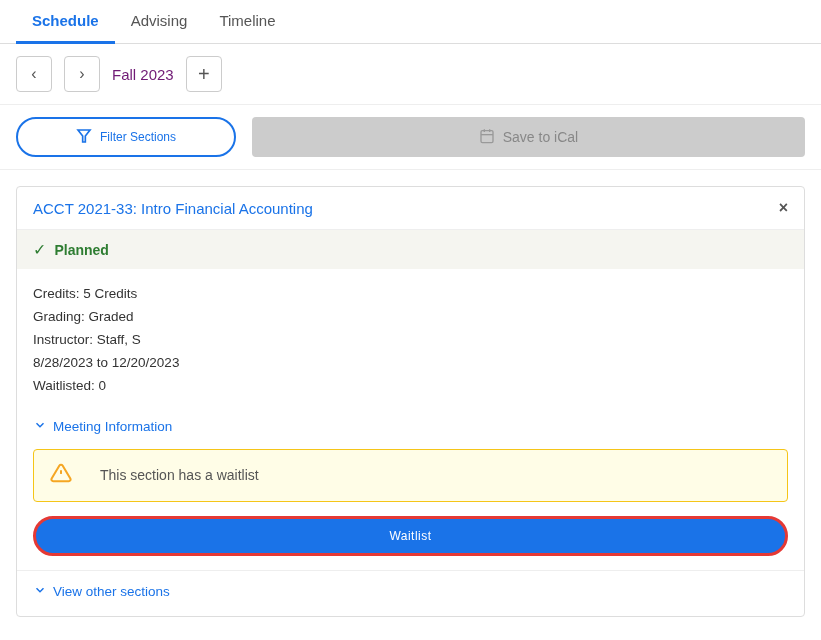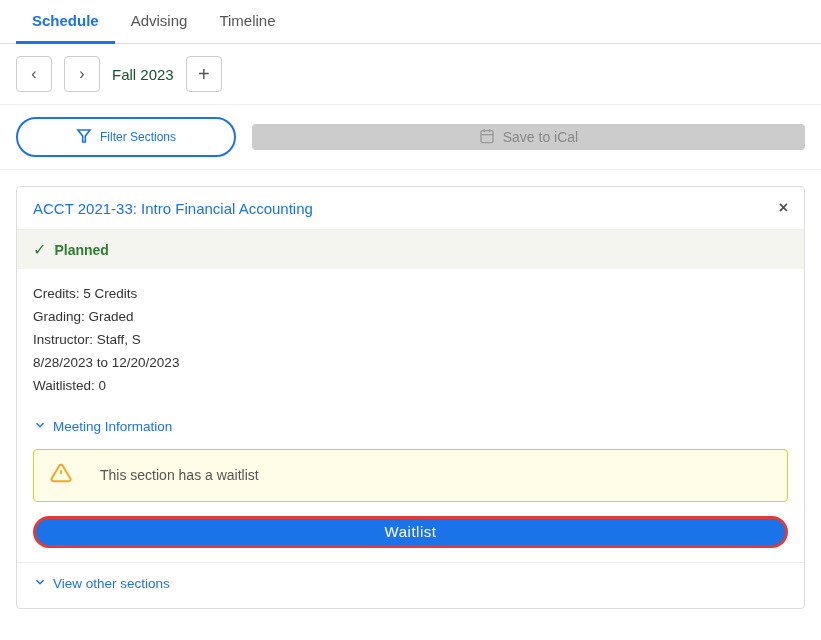--- a/index.html
+++ b/index.html
@@ -50,21 +50,21 @@
       cursor: pointer;
       font-size: 16px;
       display: flex;
       align-items: center;
       justify-content: center;
       color: #555;
     }
     .term-label {
       font-size: 15px;
       font-weight: 500;
-      color: #14532d;
+      color: #701a75;
       text-align: center;
     }
     .add-btn {
       width: 36px;
       height: 36px;
       border: 1px solid #ccc;
       background: #fff;
       border-radius: 4px;
       cursor: pointer;
       font-size: 20px;
@@ -92,21 +92,21 @@
       color: #1a73e8;
       font-size: 12px;
       cursor: pointer;
       display: flex;
       align-items: center;
       justify-content: center;
       gap: 8px;
     }
     .save-ical-btn {
       flex: 1;
-      height: 26px;
+      height: 40px;
       border: none;
       border-radius: 4px;
       background: #ccc;
       color: #888;
       font-size: 14px;
       cursor: not-allowed;
       display: flex;
       align-items: center;
       justify-content: center;
       gap: 8px;
@@ -198,26 +198,26 @@
       font-size: 20px;
       flex-shrink: 0;
     }
 
     
     .waitlist-btn-wrap {
       padding: 14px 16px;
     }
     .waitlist-btn {
       width: 100%;
-      height: 32px;
+      height: 40px;
       background: #1a73e8;
       color: #fff;
       border: 3px solid #e53935;
       border-radius: 25px;
-      font-size: 15px;
+      font-size: 12px;
       font-weight: 500;
       cursor: pointer;
       letter-spacing: 0.5px;
       outline: none;
     }
 
     
     .view-sections-row {
       padding: 4px 16px 16px;
       display: flex;

